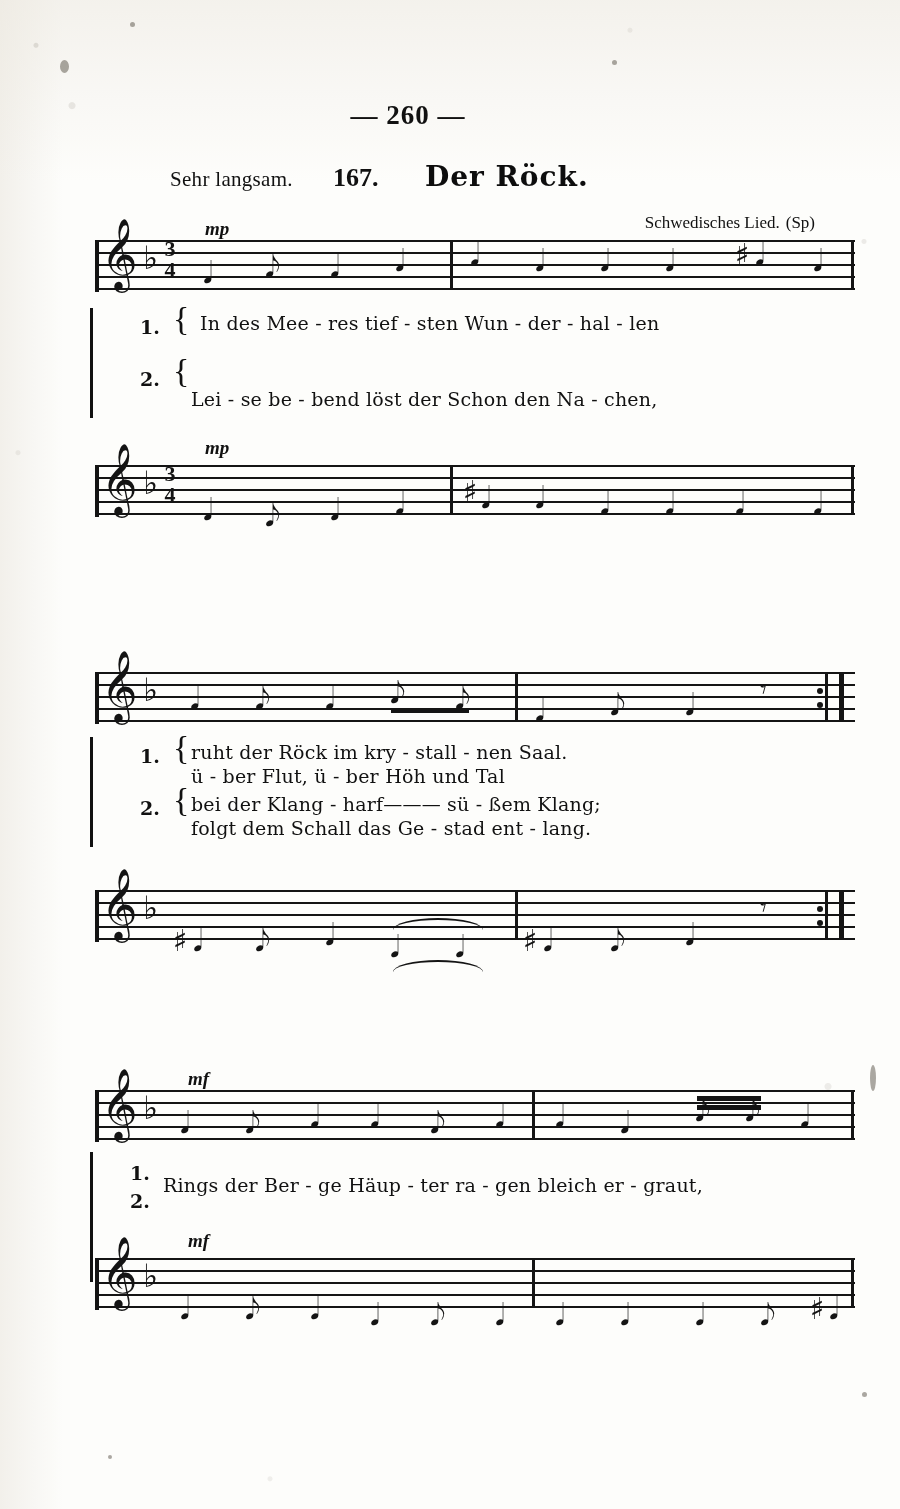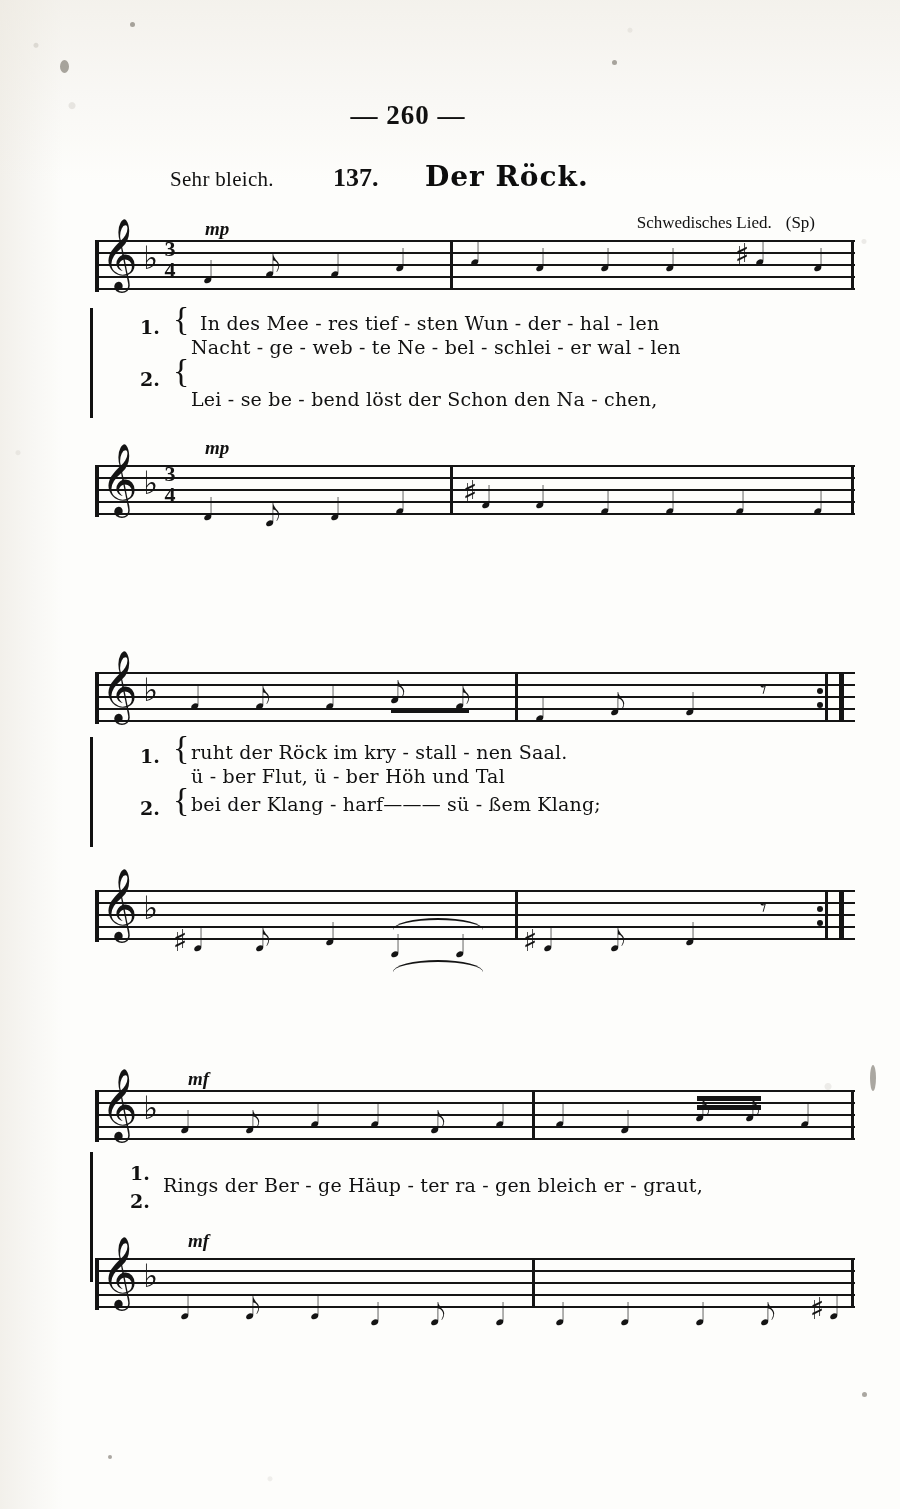--- a/index.html
+++ b/index.html
@@ -84,21 +84,21 @@
   }
   .source {
     position: absolute;
     top: 213px;
     right: 85px;
     font-size: 17px;
     color: #111;
     font-family: "Liberation Serif", serif;
   }
   .source .sp {
-    margin-left: 14px;
+    margin-left: 6px;
   }
   .dyn {
     position: absolute;
     font-style: italic;
     font-weight: bold;
     font-size: 19px;
     color: #111;
     font-family: "Liberation Serif", serif;
   }
 
@@ -248,22 +248,22 @@
   <div class="speck" style="left:60px; top:60px; width:9px; height:13px;"></div>
   <div class="speck" style="left:130px; top:22px; width:5px; height:5px;"></div>
   <div class="speck" style="left:612px; top:60px; width:5px; height:5px;"></div>
   <div class="speck" style="left:870px; top:1065px; width:6px; height:26px;"></div>
   <div class="speck" style="left:862px; top:1392px; width:5px; height:5px;"></div>
   <div class="speck" style="left:108px; top:1455px; width:4px; height:4px;"></div>
 
   <div class="page-number">— 260 —</div>
 
   <div class="title-row">
-    <span class="tempo">Sehr bleich.</span>
-    <span class="hymn-number">137.</span>
+    <span class="tempo">Sehr langsam.</span>
+    <span class="hymn-number">167.</span>
     <span class="hymn-title">Der Röck.</span>
   </div>
   <div class="source">
     <span>Schwedisches Lied.</span><span class="sp">(Sp)</span>
   </div>
 
   <div class="dyn" style="left:205px; top:218px;">mp</div>
 
   <div class="system" style="top:240px;">
     <div class="sysbar" style="top:0; height:52px;"></div>
@@ -296,21 +296,20 @@
       <div class="barline" style="left:756px;"></div>
     </div>
   </div>
 
   <div class="lyrics-block" style="left:95px; top:306px; width:760px; height:115px;">
     <div class="vbracket" style="left:-5px; top:2px; height:110px; border-left:3px solid #111;"></div>
 
     <div class="verse-num" style="left:45px; top:10px;">1.</div>
     <div class="vbracket" style="left:78px; top:-4px;">{</div>
     <div class="lyric-line" style="left:105px; top:6px;text-align:right;">In  des  Mee - res    tief - sten Wun - der - hal - len</div>
-    <div class="lyric-line" style="left:96px; top:30px;">Nacht - ge - web - te    Ne - bel - schlei - er   wal - len</div>
 
     <div class="verse-num" style="left:45px; top:62px;">2.</div>
     <div class="vbracket" style="left:78px; top:48px;">{</div>
     <div class="lyric-line" style="left:96px; top:82px;">Lei - se be - bend  löst  der Schon den  Na - chen,</div>
   </div>
 
   <div class="dyn" style="left:205px; top:437px;">mp</div>
 
   <div class="system" style="top:465px;">
     <div class="sysbar" style="top:0; height:52px;"></div>
@@ -380,20 +379,21 @@
     <div class="vbracket" style="left:-5px; top:2px; height:110px; border-left:3px solid #111;"></div>
 
     <div class="verse-num" style="left:45px; top:10px;">1.</div>
     <div class="vbracket" style="left:78px; top:-4px;">{</div>
     <div class="lyric-line" style="left:96px; top:30px;">ü - ber  Flut,  ü - ber  Höh  und  Tal</div>
     <div class="lyric-line" style="left:96px; top:6px;">ruht  der  Röck  im  kry - stall - nen  Saal.</div>
 
     <div class="verse-num" style="left:45px; top:62px;">2.</div>
     <div class="vbracket" style="left:78px; top:48px;">{</div>
     <div class="lyric-line" style="left:96px; top:58px;">bei  der  Klang - harf——— sü - ßem  Klang;</div>
+    <div class="lyric-line" style="left:96px; top:82px;">folgt  dem  Schall  das  Ge - stad  ent - lang.</div>
   </div>
 
   <div class="system" style="top:890px;">
     <div class="sysbar" style="top:0; height:52px;"></div>
     <div class="staff">
       <div class="line l1"></div>
       <div class="line l2"></div>
       <div class="line l3"></div>
       <div class="line l4"></div>
       <div class="line l5"></div>

